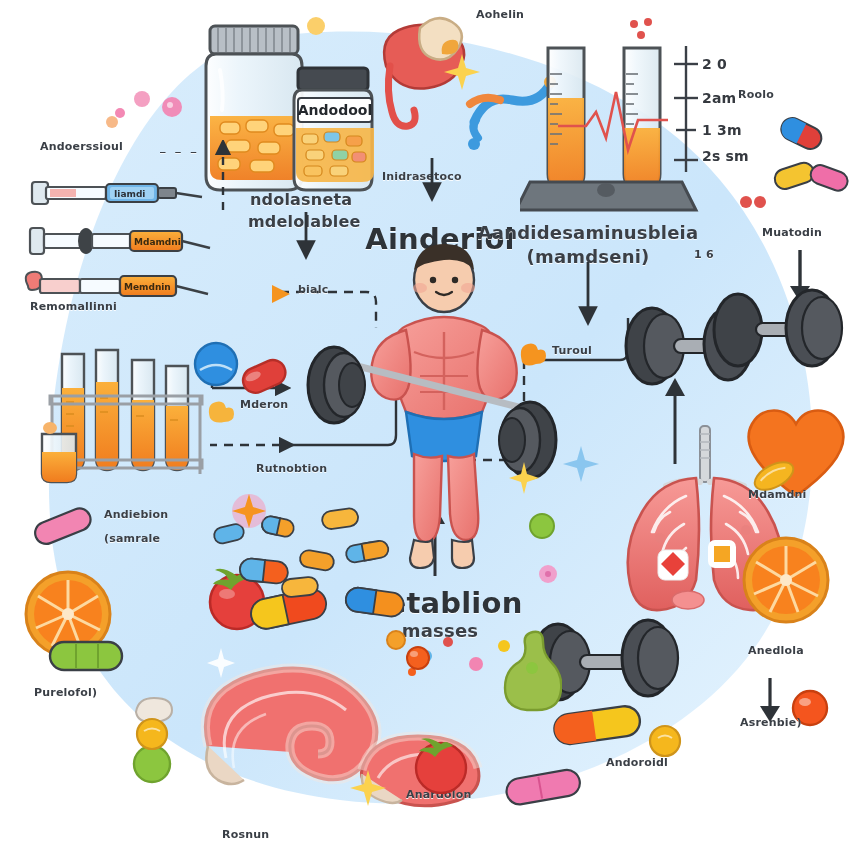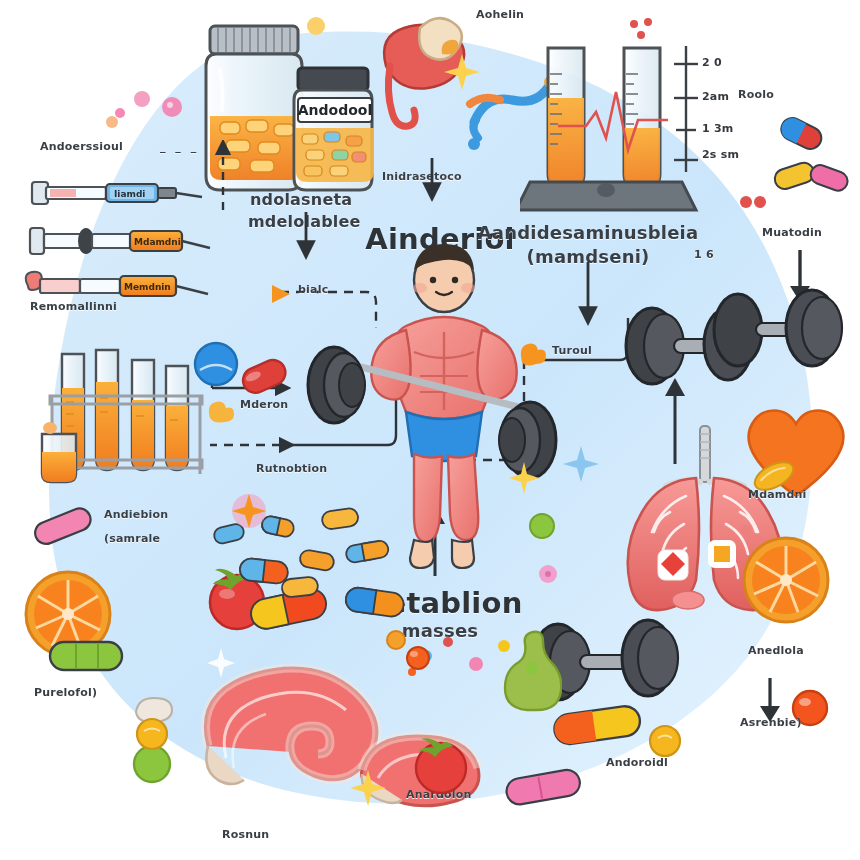--- a/index.html
+++ b/index.html
@@ -6,21 +6,21 @@
   html,body{margin:0;padding:0;background:#fff;}
   body{width:860px;height:860px;overflow:hidden;
        font-family:"DejaVu Sans","Liberation Sans",sans-serif;}
   #stage{position:relative;width:860px;height:860px;background:#ffffff;overflow:hidden;}
   .lbl{position:absolute;color:#3a3f46;font-weight:700;letter-spacing:.2px;
        text-shadow:0 1px 0 rgba(255,255,255,.85);white-space:nowrap;}
   .lbl.sm{font-size:16px;}
   .lbl.md{font-size:11px;}
   .lbl.big{font-size:29px;color:#2e3338;font-weight:700;}
   .lbl.sub{font-size:18px;font-weight:700;color:#3a3f46;}
-  .lbl.tick{font-size:11px;font-weight:700;color:#35393f;}
+  .lbl.tick{font-size:14px;font-weight:700;color:#35393f;}
   .ctr{text-align:center;transform:translateX(-50%);}
   svg{display:block;}
   .abs{position:absolute;}
 </style>
 </head>
 <body>
 
 <div id="stage">
 
   <svg class="abs" style="left:0;top:0" width="860" height="860">

